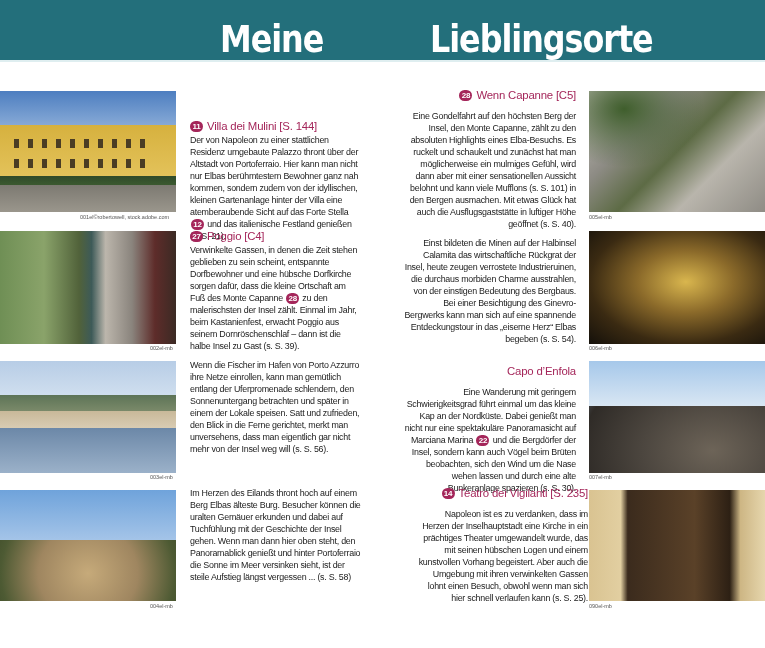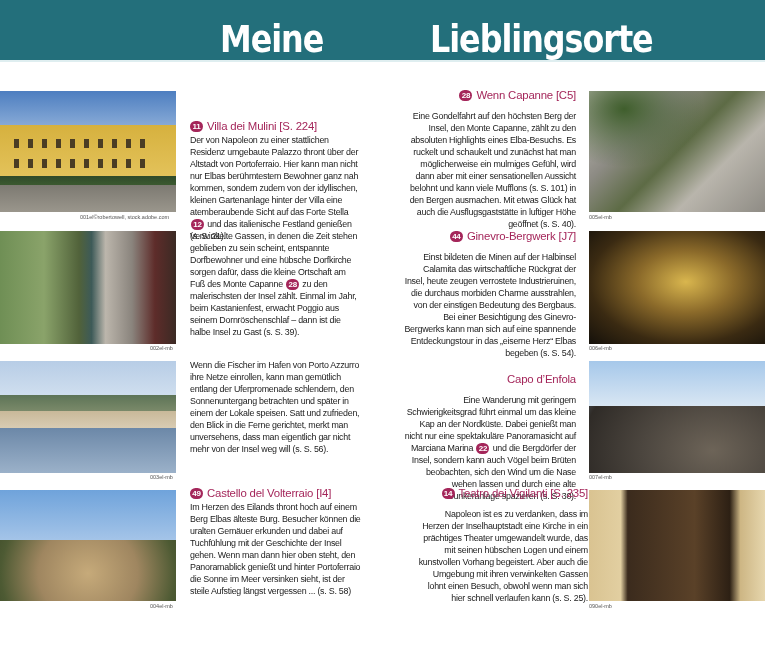--- a/index.html
+++ b/index.html
@@ -113,68 +113,64 @@
     <div class="win" style="left:84px;top:68px"></div>
   <div class="win" style="left:98px;top:68px"></div>
     <div class="win" style="left:112px;top:68px"></div>
   <div class="win" style="left:126px;top:68px"></div>
     <div class="win" style="left:140px;top:68px"></div>
 </div>
 <div class="caption" style="left:80px;top:214px;">001el©robertowell, stock.adobe.com</div>
 <div class="entry left" style="left:190px;top:88px;width:172px;margin-top:31px;">
   <div class="title">
     <span class="badge">11</span>
-    <span>Villa dei Mulini [S. 224]</span>
+    <span>Villa dei Mulini [S. 144]</span>
   </div>
   <div class="body"><span>Der von Napoleon zu einer stattlichen Residenz umgebaute Palazzo thront über der Altstadt von Portoferraio. Hier kann man nicht nur Elbas berühmtestem Bewohner ganz nah kommen, sondern zudem von der idyllischen, kleinen Gartenanlage hinter der Villa eine atemberaubende Sicht auf das Forte Stella</span> <span class="badge inline">12</span><span> und das italienische Festland genießen (s. S. 21).</span></div>
 </div>
 
 <div class="photo p-poggio" style="left:0;top:231px;width:176px;height:113px;"></div>
 <div class="caption" style="left:150px;top:345px;">002el-mb</div>
 <div class="entry left" style="left:190px;top:229px;width:172px;">
+  <div class="title">
+    <span class="badge">27</span>
+    <span>Poggio [C4]</span>
+  </div>
   <div class="body"><span>Verwinkelte Gassen, in denen die Zeit stehen geblieben zu sein scheint, entspannte Dorfbewohner und eine hübsche Dorfkirche sorgen dafür, dass die kleine Ortschaft am Fuß des Monte Capanne</span> <span class="badge inline">28</span><span> zu den malerischsten der Insel zählt. Einmal im Jahr, beim Kastanienfest, erwacht Poggio aus seinem Dornröschenschlaf – dann ist die halbe Insel zu Gast (s. S. 39).</span></div>
 </div>
 
 <div class="photo p-porto" style="left:0;top:361px;width:176px;height:112px;"></div>
 <div class="caption" style="left:150px;top:474px;">003el-mb</div>
 <div class="entry left" style="left:190px;top:358px;width:172px;">
   <div class="body"><span>Wenn die Fischer im Hafen von Porto Azzurro ihre Netze einrollen, kann man gemütlich entlang der Uferpromenade schlendern, den Sonnenuntergang betrachten und später in einem der Lokale speisen. Satt und zufrieden, den Blick in die Ferne gerichtet, merkt man unversehens, dass man eigentlich gar nicht mehr von der Insel weg will (s. S. 56).</span></div>
 </div>
 
 <div class="photo p-castello" style="left:0;top:490px;width:176px;height:111px;"></div>
 <div class="caption" style="left:150px;top:603px;">004el-mb</div>
 <div class="entry left" style="left:190px;top:486px;width:172px;">
-  <div class="title">
-    <span class="badge">49</span>
-    <span>Castello del Volterraio [I4]</span>
-  </div>
   <div class="body"><span>Im Herzen des Eilands thront hoch auf einem Berg Elbas älteste Burg. Besucher können die uralten Gemäuer erkunden und dabei auf Tuchfühlung mit der Geschichte der Insel gehen. Wenn man dann hier oben steht, den Panoramablick genießt und hinter Portoferraio die Sonne im Meer versinken sieht, ist der steile Aufstieg längst vergessen ... (s. S. 58)</span></div>
 </div>
 
 <div class="entry right" style="left:404px;top:88px;width:172px;">
   <div class="title">
     <span class="badge">28</span>
     <span>Wenn Capanne [C5]</span>
   </div>
   <div class="body"><span>Eine Gondelfahrt auf den höchsten Berg der Insel, den Monte Capanne, zählt zu den absoluten Highlights eines Elba-Besuchs. Es ruckelt und schaukelt und zunächst hat man möglicherweise ein mulmiges Gefühl, wird dann aber mit einer sensationellen Aussicht belohnt und kann viele Mufflons (s. S. 101) in den Bergen ausmachen. Mit etwas Glück hat auch die Ausflugsgaststätte in luftiger Höhe geöffnet (s. S. 40).</span></div>
 </div>
 <div class="photo p-monte" style="left:589px;top:91px;width:176px;height:121px;"></div>
 <div class="caption" style="left:589px;top:214px;">005el-mb</div>
 
 <div class="entry right" style="left:404px;top:229px;width:172px;">
-  <div class="title">
-    <span class="badge">44</span>
-    <span>Ginevro-Bergwerk [J7]</span>
-  </div>
   <div class="body"><span>Einst bildeten die Minen auf der Halbinsel Calamita das wirtschaftliche Rückgrat der Insel, heute zeugen verrostete Industrieruinen, die durchaus morbiden Charme ausstrahlen, von der einstigen Bedeutung des Bergbaus. Bei einer Besichtigung des Ginevro-Bergwerks kann man sich auf eine spannende Entdeckungstour in das „eiserne Herz“ Elbas begeben (s. S. 54).</span></div>
 </div>
 <div class="photo p-mine" style="left:589px;top:231px;width:176px;height:113px;"></div>
 <div class="caption" style="left:589px;top:345px;">006el-mb</div>
 
-<div class="entry right" style="left:404px;top:372px;width:172px;">
+<div class="entry right" style="left:404px;top:364px;width:172px;">
   <div class="title">
     <span>Capo d’Enfola</span>
   </div>
   <div class="body"><span>Eine Wanderung mit geringem Schwierigkeitsgrad führt einmal um das kleine Kap an der Nordküste. Dabei genießt man nicht nur eine spektakuläre Panoramasicht auf Marciana Marina</span> <span class="badge inline">22</span><span> und die Bergdörfer der Insel, sondern kann auch Vögel beim Brüten beobachten, sich den Wind um die Nase wehen lassen und durch eine alte Bunkeranlage spazieren (s. S. 30).</span></div>
 </div>
 <div class="photo p-capo" style="left:589px;top:361px;width:176px;height:112px;"></div>
 <div class="caption" style="left:589px;top:474px;">007el-mb</div>
 
 <div class="entry right" style="left:416px;top:486px;width:172px;">
   <div class="title">

